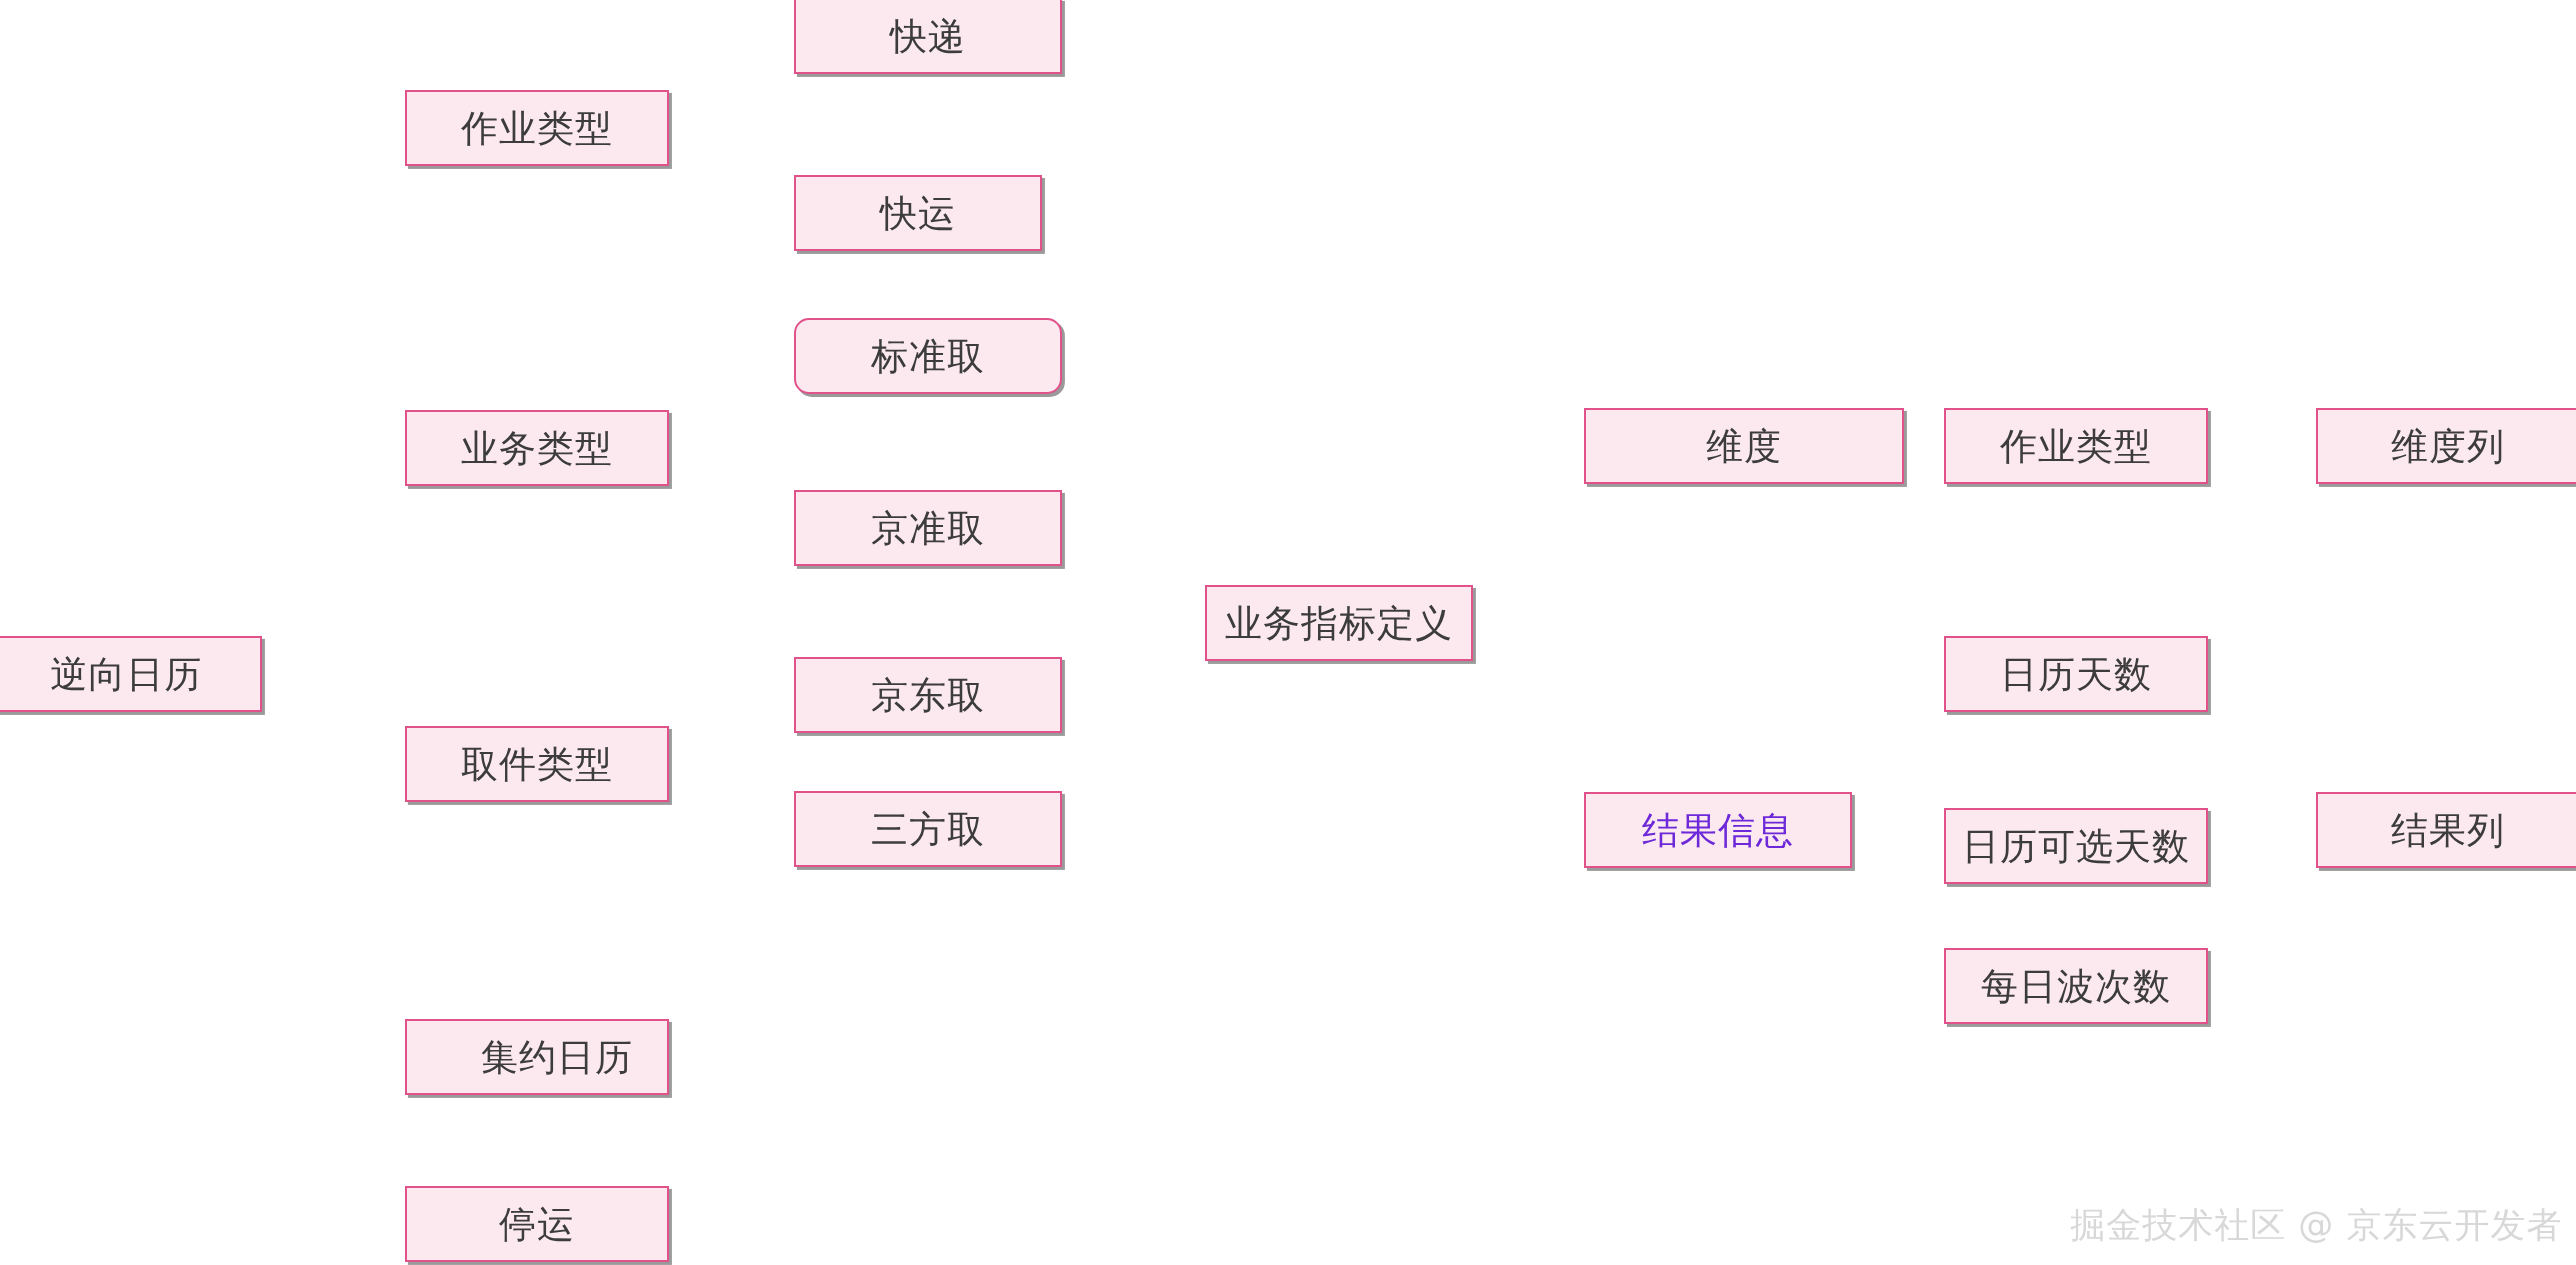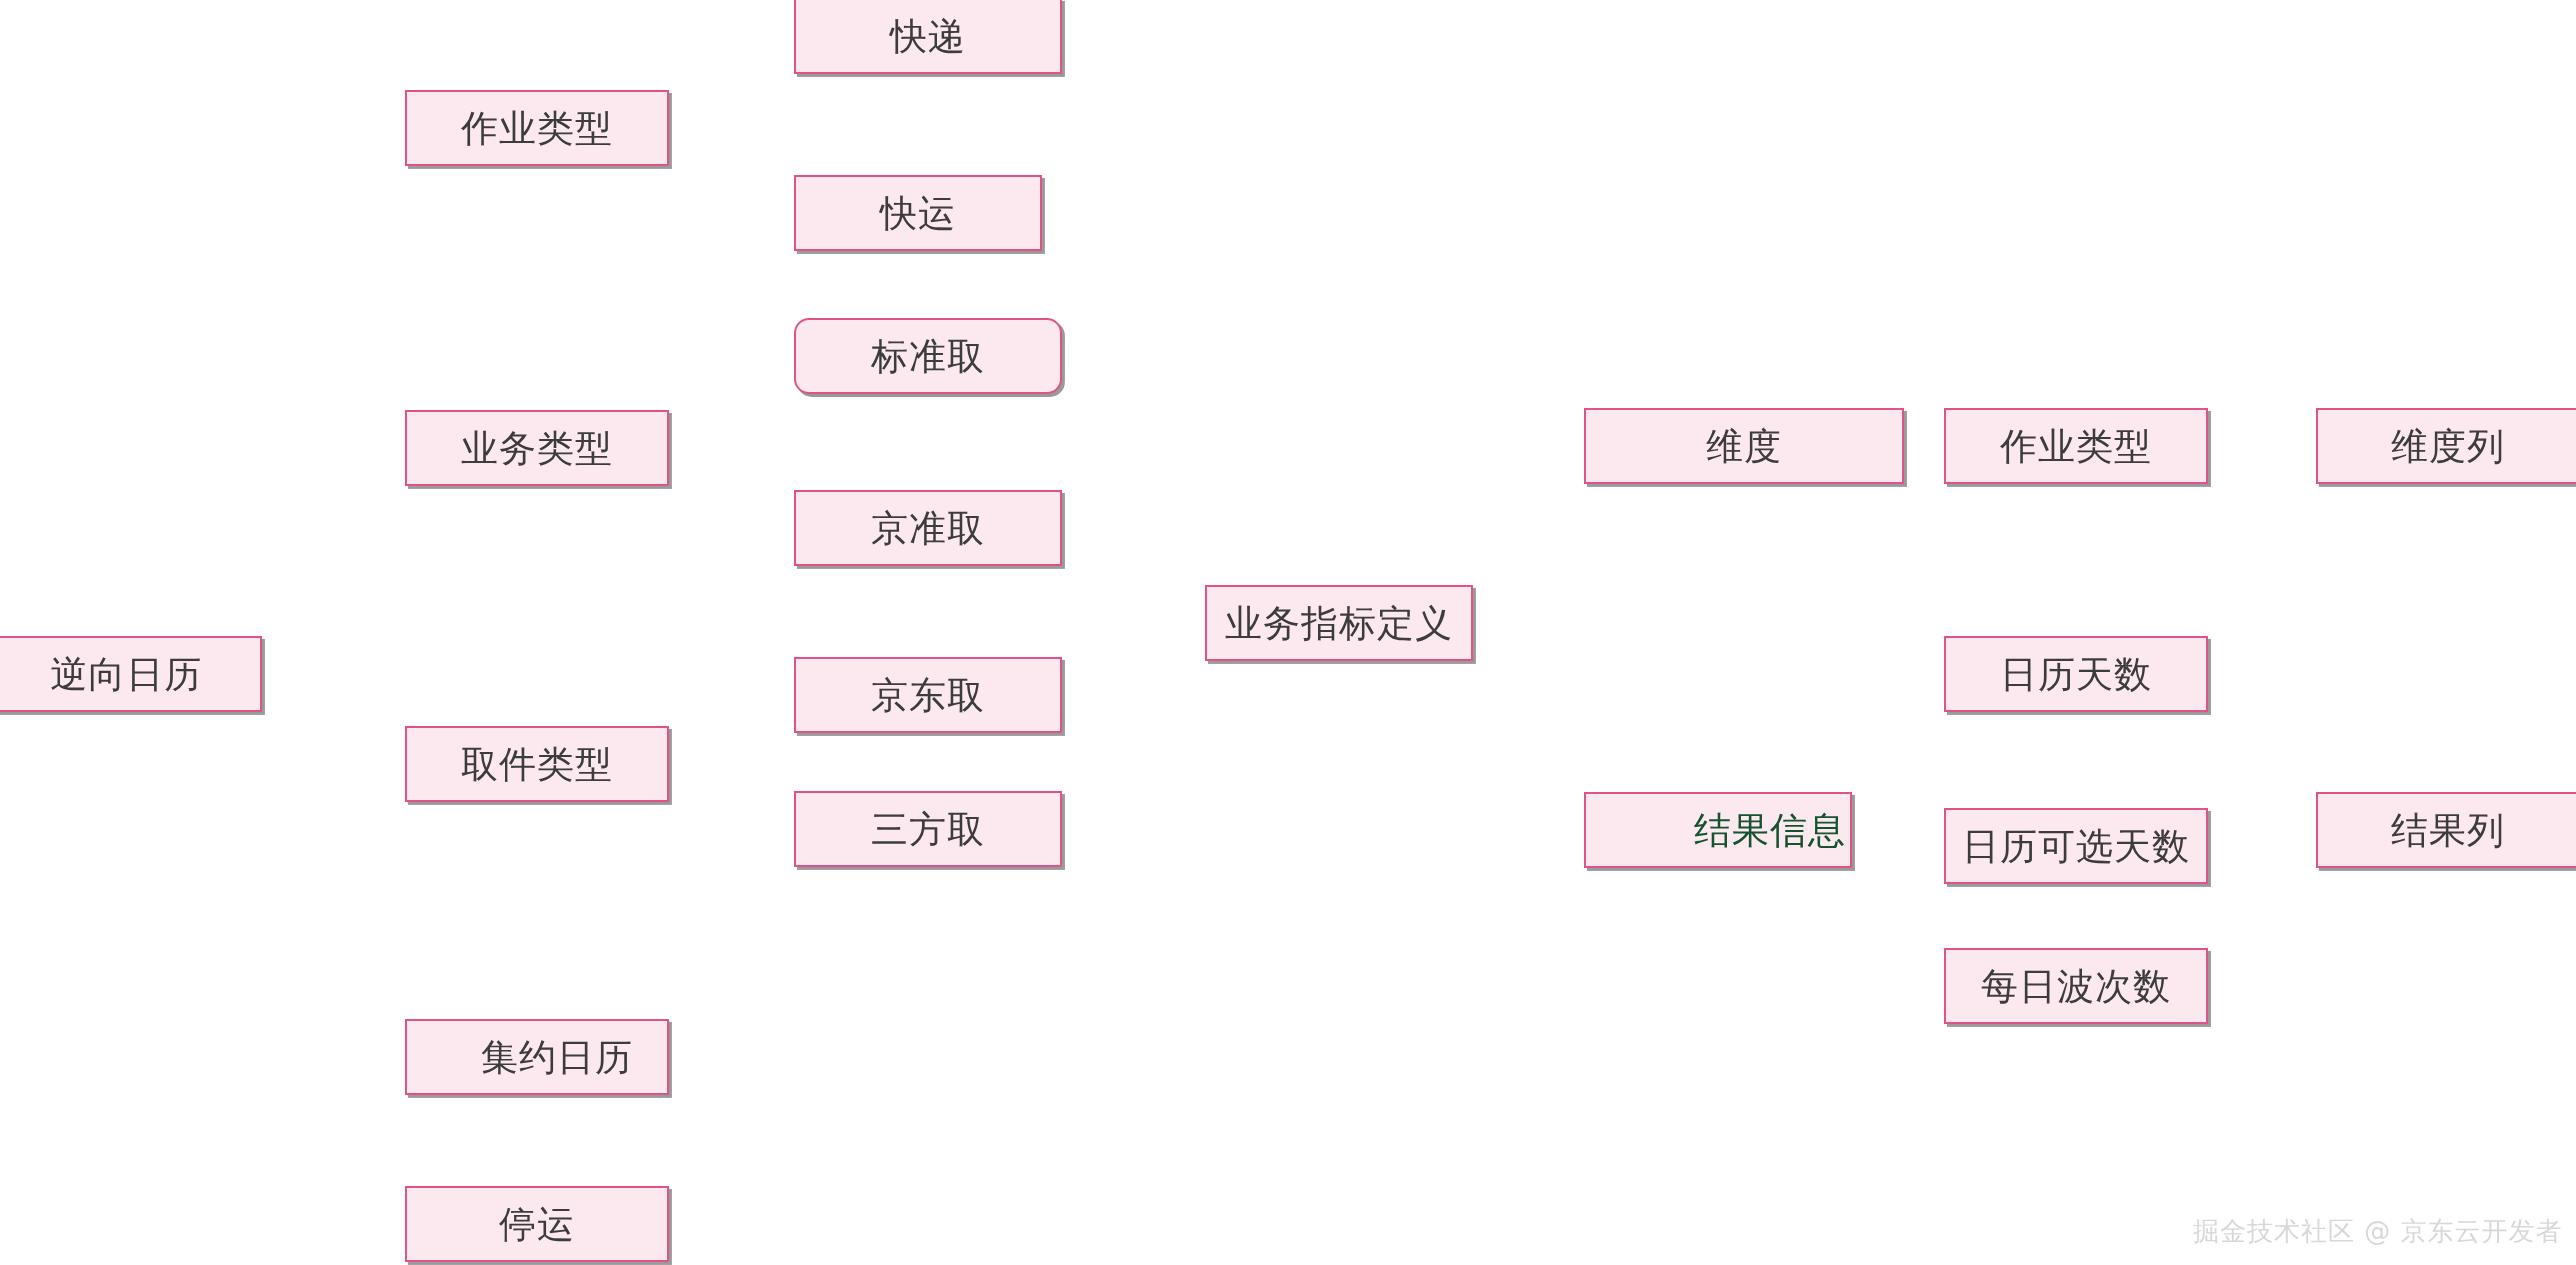--- a/index.html
+++ b/index.html
@@ -43,21 +43,21 @@
     user-select: none;
   }
   .node-label {
     display: block;
     padding: 0 3.9px;
   }
   #watermark {
     position: absolute;
     right: 13.6px;
     bottom: 17.5px;
-    font-size: 26px;
+    font-size: 35px;
     color: #d8d8d8;
     letter-spacing: 1px;
     white-space: nowrap;
     user-select: none;
   }
 </style>
 </head>
 <body>
 
 <div id="canvas">
@@ -118,21 +118,21 @@
       </div>
       <div class="node" style="left: 794px; top: 791px; width: 268px; height: 76px; background: rgb(252, 233, 239); border-color: rgb(225, 82, 138); box-shadow: rgb(154, 154, 154) 2.9px 2.9px 0px 0px; color: rgb(60, 60, 60);">
         <span class="node-label">三方取</span>
       </div>
       <div class="node" style="left: 1205px; top: 585px; width: 268px; height: 76px; background: rgb(252, 233, 239); border-color: rgb(225, 82, 138); box-shadow: rgb(154, 154, 154) 2.9px 2.9px 0px 0px; color: rgb(60, 60, 60);">
         <span class="node-label">业务指标定义</span>
       </div>
       <div class="node" style="left: 1584px; top: 408px; width: 320px; height: 76px; background: rgb(252, 233, 239); border-color: rgb(225, 82, 138); box-shadow: rgb(154, 154, 154) 2.9px 2.9px 0px 0px; color: rgb(60, 60, 60);">
         <span class="node-label">维度</span>
       </div>
-      <div class="node" style="left: 1584px; top: 792px; width: 268px; height: 76px; background: rgb(252, 233, 239); border-color: rgb(225, 82, 138); box-shadow: rgb(154, 154, 154) 2.9px 2.9px 0px 0px; color: #14532d; justify-content: flex-end;">
+      <div class="node" style="left: 1584px; top: 792px; width: 268px; height: 76px; background: rgb(252, 233, 239); border-color: rgb(225, 82, 138); box-shadow: rgb(154, 154, 154) 2.9px 2.9px 0px 0px; color: #6d28d9;">
         <span class="node-label">结果信息</span>
       </div>
       <div class="node" style="left: 1944px; top: 408px; width: 264px; height: 76px; background: rgb(252, 233, 239); border-color: rgb(225, 82, 138); box-shadow: rgb(154, 154, 154) 2.9px 2.9px 0px 0px; color: rgb(60, 60, 60);">
         <span class="node-label">作业类型</span>
       </div>
       <div class="node" style="left: 1944px; top: 636px; width: 264px; height: 76px; background: rgb(252, 233, 239); border-color: rgb(225, 82, 138); box-shadow: rgb(154, 154, 154) 2.9px 2.9px 0px 0px; color: rgb(60, 60, 60);">
         <span class="node-label">日历天数</span>
       </div>
       <div class="node" style="left: 1944px; top: 792px; width: 264px; height: 76px; background: rgb(252, 233, 239); border-color: rgb(225, 82, 138); box-shadow: rgb(154, 154, 154) 2.9px 2.9px 0px 0px; color: rgb(60, 60, 60); margin-top: 16px;">
         <span class="node-label">日历可选天数</span>

